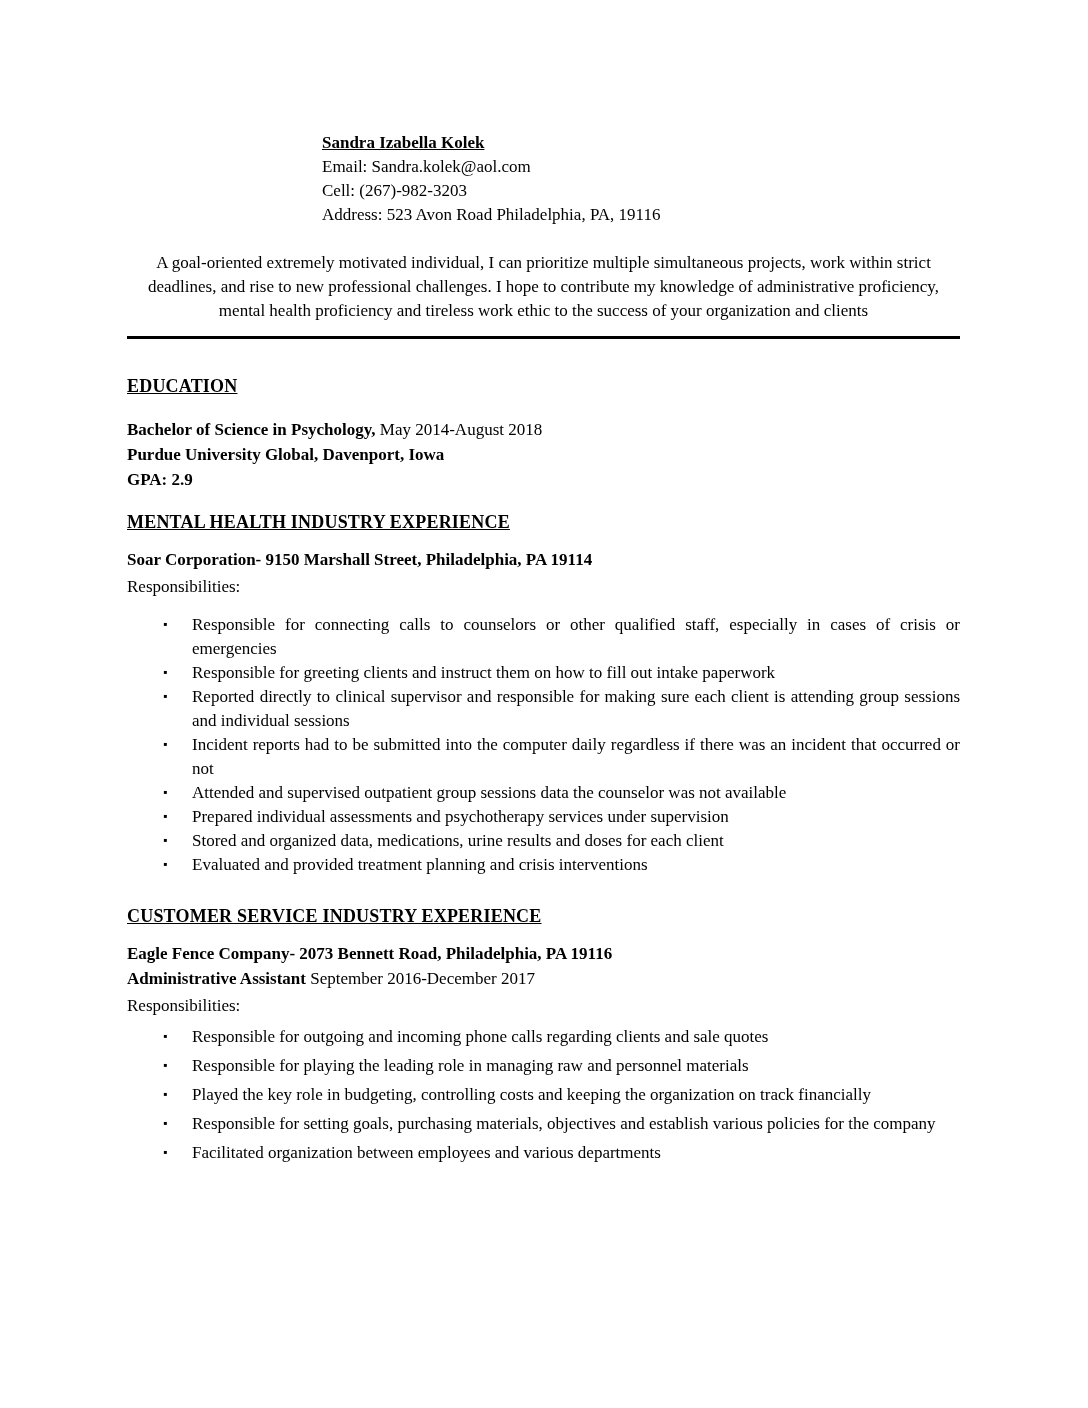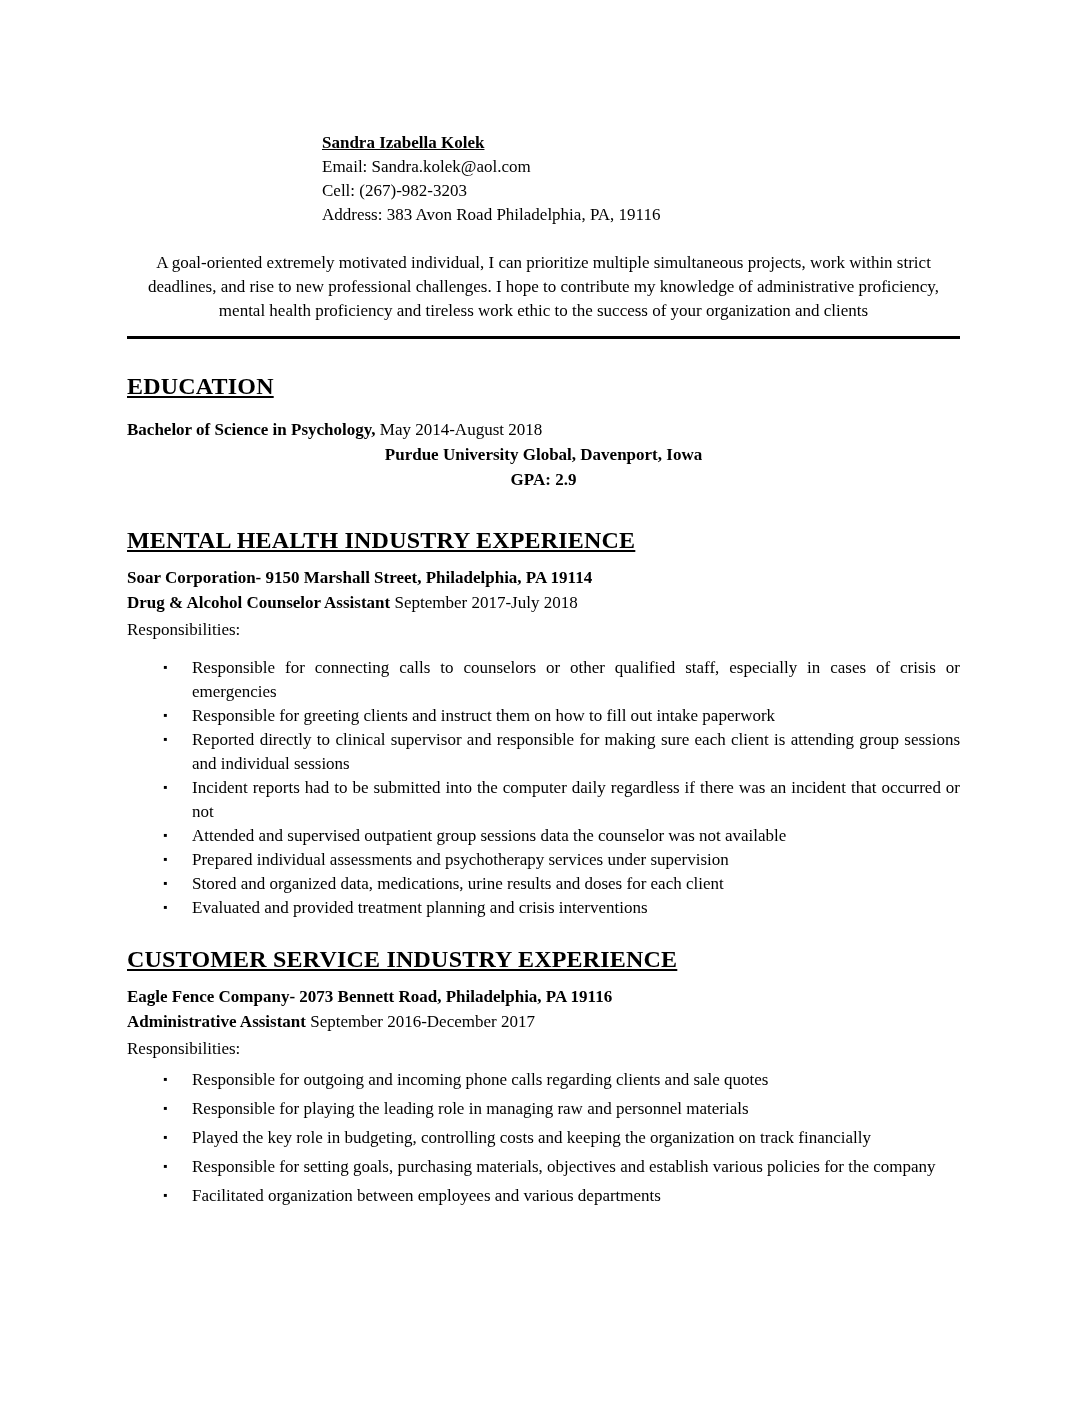--- a/index.html
+++ b/index.html
@@ -21,37 +21,37 @@
 
   .summary { margin-top: 24px; text-align: center; }
 
   hr.divider {
     border: none;
     border-top: 3px solid #000000;
     margin-top: 13px;
   }
 
   .section-title {
-    font-size: 24px;
+    font-size: 18px;
     line-height: 26px;
     font-weight: bold;
     text-decoration: underline;
     letter-spacing: 0.2px;
   }
   .edu-title      { margin-top: 34px; }
-  .mental-title   { margin-top: 35px; }
+  .mental-title   { margin-top: 17px; }
   .customer-title { margin-top: 26px; }
 
   .edu-block   { margin-top: 18px; }
   .edu-block p { line-height: 25px; }
   .company-line { margin-top: 12px; line-height: 25px; font-weight: bold; }
   .role-line    { line-height: 25px; }
   .resp-label   { margin-top: 2px; line-height: 25px; }
 
-  .bold    { font-weight: bold; text-align: center; }
+  .bold    { font-weight: bold; }
   .regular { font-weight: normal; }
 
   ul.bullets { list-style: none; }
   ul.bullets li {
     position: relative;
     padding-left: 65px;
     line-height: 24px;
   }
   ul.bullets li .marker {
     position: absolute;
@@ -66,39 +66,38 @@
 </style>
 </head>
 <body>
 
 <div class="page">
 
   <div class="contact">
     <div class="contact-name">Sandra Izabella Kolek</div>
     <div>Email: Sandra.kolek@aol.com</div>
     <div>Cell: (267)-982-3203</div>
-    <div>Address: 383 Avon Road Philadelphia, PA, 19116</div>
+    <div>Address: 523 Avon Road Philadelphia, PA, 19116</div>
   </div>
 
   <p class="summary">A goal-oriented extremely motivated individual, I can prioritize multiple simultaneous projects, work within strict deadlines, and rise to new professional challenges. I hope to contribute my knowledge of administrative proficiency, mental health proficiency and tireless work ethic to the success of your organization and clients</p>
 
   <hr class="divider">
 
   <h2 class="section-title edu-title">EDUCATION</h2>
 
   <div class="edu-block">
     <p><span class="bold">Bachelor of Science in Psychology,</span><span class="regular"> May 2014-August 2018</span></p>
     <p class="bold">Purdue University Global, Davenport, Iowa</p>
     <p class="bold">GPA: 2.9</p>
   </div>
 
   <h2 class="section-title mental-title">MENTAL HEALTH INDUSTRY EXPERIENCE</h2>
 
   <p class="company-line">Soar Corporation- 9150 Marshall Street, Philadelphia, PA 19114</p>
-  <p class="role-line"><span class="bold">Drug &amp; Alcohol Counselor Assistant</span><span class="regular"> September 2017-July 2018</span></p>
   <p class="resp-label">Responsibilities:</p>
 
   <ul class="bullets mental-list">
     <li><span class="marker">▪</span><span>Responsible for connecting calls to counselors or other qualified staff, especially in cases of crisis or emergencies</span></li>
     <li><span class="marker">▪</span><span>Responsible for greeting clients and instruct them on how to fill out intake paperwork</span></li>
     <li><span class="marker">▪</span><span>Reported directly to clinical supervisor and responsible for making sure each client is attending group sessions and individual sessions</span></li>
     <li><span class="marker">▪</span><span>Incident reports had to be submitted into the computer daily regardless if there was an incident that occurred or not</span></li>
     <li><span class="marker">▪</span><span>Attended and supervised outpatient group sessions data the counselor was not available</span></li>
     <li><span class="marker">▪</span><span>Prepared individual assessments and psychotherapy services under supervision</span></li>
     <li><span class="marker">▪</span><span>Stored and organized data, medications, urine results and doses for each client</span></li>

